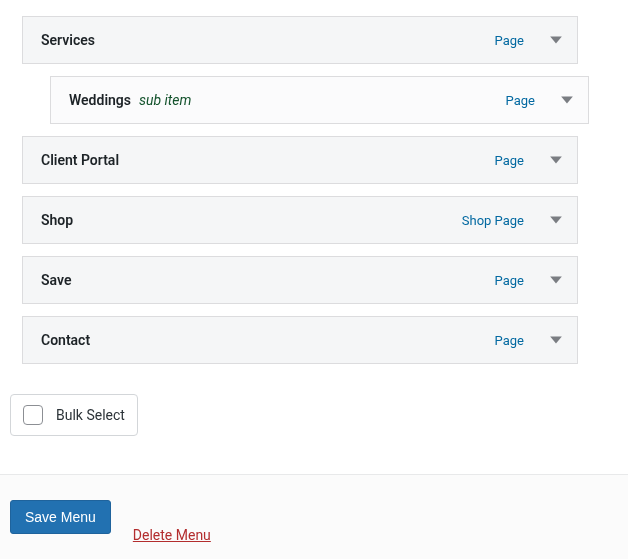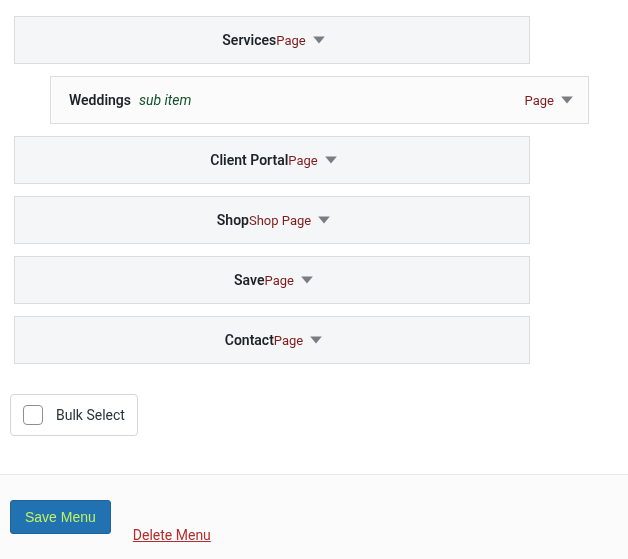--- a/index.html
+++ b/index.html
@@ -24,23 +24,22 @@
     border: 1px solid #dcdcde;
     background: #f5f6f7;
     height: 48px;
     display: flex;
     align-items: center;
     padding: 0 14px 0 18px;
     justify-content: space-between;
     cursor: pointer;
   }
   .menu-item.depth-0 {
-    width: 516px;
-    margin-left: 4px;
-    justify-content: center;
+    width: 556px;
+    margin-left: 12px;
   }
   .menu-item.depth-1 {
     width: 539px;
     margin-left: 40px;
     background: #fbfbfc;
   }
   .item-left {
     display: flex;
     align-items: baseline;
     gap: 8px;
@@ -50,22 +49,22 @@
     color: #1d2327;
   }
   .sub-label {
     font-style: italic;
     color: #14532d;
     font-weight: 400;
   }
   .item-right {
     display: flex;
     align-items: center;
-    gap: 6px;
-    color: #7f1d1d;
+    gap: 25px;
+    color: #0369a1;
   }
   .item-type {
     font-size: 13px;
   }
   .chevron {
     display: inline-flex;
   }
   .chevron svg {
     width: 14px;
     height: 14px;
@@ -99,21 +98,21 @@
     margin-top: 38px;
     border-top: 1px solid #e8e9ea;
     background: #fbfbfb;
     padding: 16px 10px 18px 10px;
     display: flex;
     align-items: center;
     gap: 22px;
   }
   .btn-primary {
     background: #2271b1;
-    color: #bef264;
+    color: #ffffff;
     border: 1px solid #1f639c;
     font-size: 14px;
     padding: 8px 14px;
     border-radius: 3px;
     cursor: pointer;
   }
   .delete-link {
     color: #b32d2e;
     text-decoration: underline;
     font-size: 14px;

